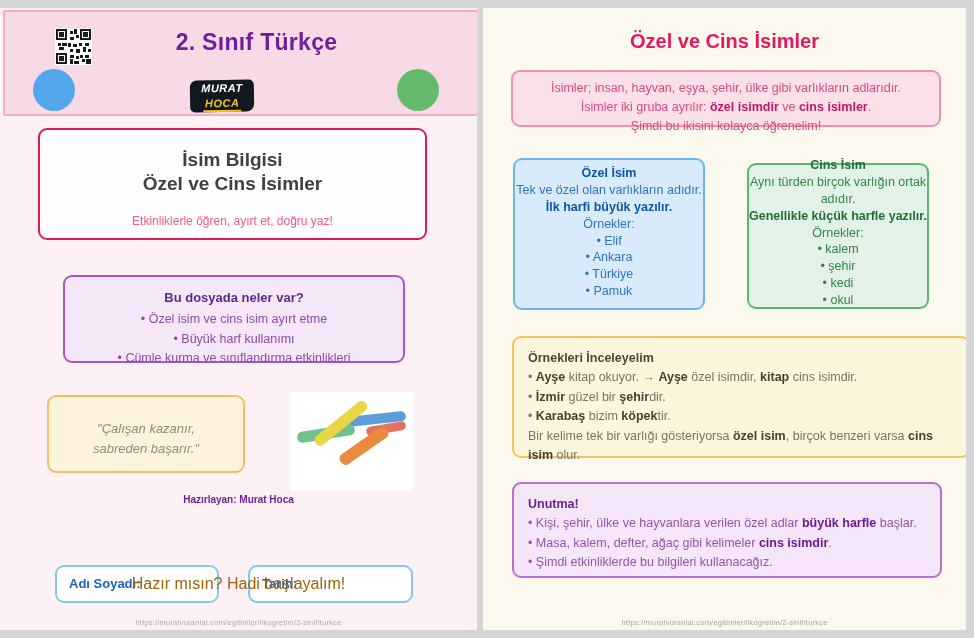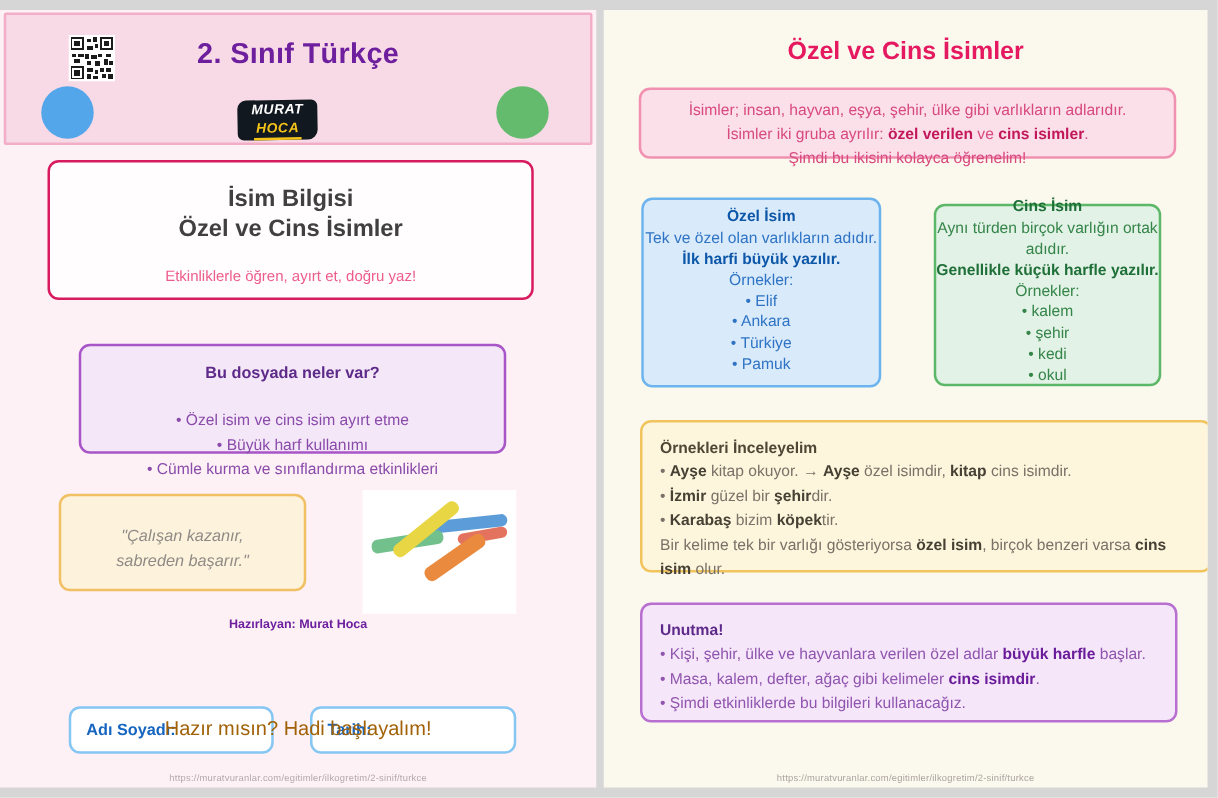--- a/index.html
+++ b/index.html
@@ -3,36 +3,36 @@
 <meta charset="utf-8">
 <style>
   html,body{margin:0;padding:0;}
   body{font-family:"Liberation Sans",sans-serif;}
   .canvas{position:relative;width:974px;height:638px;background:#d6d6d6;overflow:hidden;}
   .page{position:absolute;top:8px;height:622px;overflow:hidden;}
   .page-left{left:0;width:477px;background:#fdf1f5;}
   .page-right{left:483px;width:483px;background:#fbf9ee;}
 
   
-  .band{position:absolute;left:3px;top:2px;width:467px;height:102px;background:#f8dae6;border:2px solid #f2aec6;border-radius:2px;}
+  .band{position:absolute;left:3px;top:2px;width:467px;height:102px;background:#f8dae6;border:2px solid #f2aec6;border-radius:2px;padding-left:36px;}
   .band-title{position:absolute;left:0;top:17px;width:100%;text-align:center;font-size:23px;font-weight:700;color:#6d1f9e;letter-spacing:.3px;}
   .qr{position:absolute;left:50px;top:16px;width:37px;height:37px;background:#fff;}
   .logo{position:absolute;left:185px;top:68px;width:64px;height:32px;background:#12181f;border-radius:7px 5px 8px 5px;transform:rotate(-1deg);text-align:center;line-height:1;padding-top:3px;box-sizing:border-box;}
   .logo .l1{display:block;color:#fff;font-size:11px;font-weight:700;font-style:italic;letter-spacing:.5px;}
   .logo .l2{display:inline-block;color:#f4c418;font-size:11px;font-weight:700;font-style:italic;letter-spacing:.5px;border-bottom:2px solid #f4c418;padding:1px 2px 1px 2px;}
   .dot{position:absolute;width:42px;height:42px;border-radius:50%;top:57px;}
   .dot-blue{left:28px;background:#54a6ea;}
   .dot-green{left:392px;background:#64bb6d;}
 
   .title-box{position:absolute;left:38px;top:120px;width:389px;height:112px;background:#fffdfd;border:2px solid #d81b5f;border-radius:9px;box-sizing:border-box;text-align:center;padding-top:18px;}
   .tb-line{font-size:19px;font-weight:700;color:#404040;line-height:1.25;}
   .tb-sub{margin-top:18px;font-size:12px;color:#ee5c8c;}
 
   .contents-box{position:absolute;left:63px;top:267px;width:342px;height:88px;background:#f4e7f7;border:2px solid #a855c8;border-radius:9px;box-sizing:border-box;text-align:center;padding-top:11px;font-size:12.5px;color:#8a4bab;line-height:1.55;}
-  .cb-title{font-size:13px;font-weight:700;color:#5e2a8a;margin-bottom:19px;}
+  .cb-title{font-size:13px;font-weight:700;color:#5e2a8a;margin-bottom:2px;}
 
   .quote-box{position:absolute;left:47px;top:387px;width:198px;height:78px;background:#fdf3dd;border:2px solid #f2c064;border-radius:9px;box-sizing:border-box;text-align:center;padding-top:22px;font-size:13px;font-style:italic;color:#8f8a85;line-height:1.5;}
 
   .chalk{position:absolute;left:290px;top:384px;width:123px;height:99px;background:#ffffff;}
   .stick{position:absolute;border-radius:5px;}
   .stick-blue{width:62px;height:10px;background:#5c9cd8;left:54px;top:22px;transform:rotate(-6deg);}
   .stick-red{width:40px;height:9px;background:#e3735e;left:76px;top:32px;transform:rotate(-10deg);}
   .stick-green{width:58px;height:11px;background:#72c18c;left:7px;top:36px;transform:rotate(-9deg);}
   .stick-yellow{width:64px;height:11px;background:#e9d645;left:26px;top:46px;transform:rotate(-39deg);transform-origin:left center;}
   .stick-orange{width:56px;height:12px;background:#e98a3e;left:51px;top:64px;transform:rotate(-35deg);transform-origin:left center;}
@@ -157,21 +157,21 @@
     <div class="cta">Hazır mısın? Hadi başlayalım!</div>
     <div class="footer">https://muratvuranlar.com/egitimler/ilkogretim/2-sinif/turkce</div>
   </div>
 
   <div class="page page-right">
 
     <div class="r-title">Özel ve Cins İsimler</div>
 
     <div class="rbox intro-box">
       <div class="line"><span>İsimler; insan, hayvan, eşya, şehir, ülke gibi varlıkların adlarıdır.</span></div>
-      <div class="line"><span>İsimler iki gruba ayrılır: </span><span class="b">özel verilen</span><span> ve </span><span class="b">cins isimler</span><span>.</span></div>
+      <div class="line"><span>İsimler iki gruba ayrılır: </span><span class="b">özel isimdir</span><span> ve </span><span class="b">cins isimler</span><span>.</span></div>
       <div class="line"><span>Şimdi bu ikisini kolayca öğrenelim!</span></div>
     </div>
 
     <div class="rbox type-box ozel-box">
       <div class="t">Özel İsim</div>
       <div>Tek ve özel olan varlıkların adıdır.</div>
       <div class="rule">İlk harfi büyük yazılır.</div>
       <div>Örnekler:</div>
       <div>• Elif</div>
       <div>• Ankara</div>

